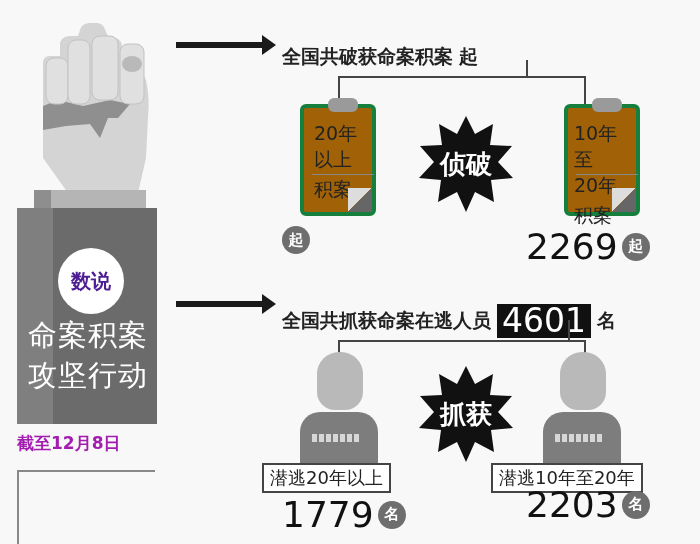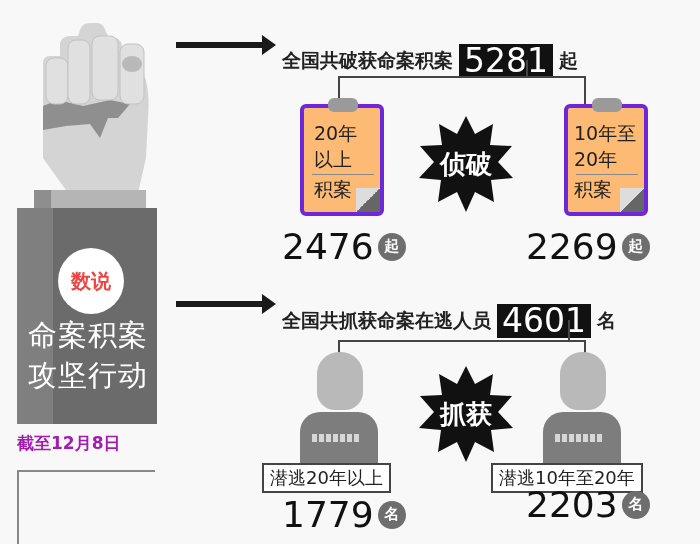--- a/index.html
+++ b/index.html
@@ -5,34 +5,34 @@
   * { margin:0; padding:0; box-sizing:border-box; }
   body { width:700px; height:544px; background:#f8f8f8; font-family:"DejaVu Sans", sans-serif; position:relative; overflow:hidden; color:#1a1a1a; }
   .abs { position:absolute; }
   
   .fist { left:38px; top:18px; width:140px; height:175px; }
   
   .sleeve-cuff { left:34px; top:190px; width:112px; height:20px; background:#b5b5b5; }
   .sleeve-cuff::before { content:""; position:absolute; left:0; top:0; width:17px; height:20px; background:#8e8e8e; }
   .sleeve { left:17px; top:208px; width:140px; height:216px; background:#6b6b6b; }
   .sleeve::before { content:""; position:absolute; left:0; top:0; width:36px; height:100%; background:#7f7f7f; }
-  .badge-circle { left:58px; top:248px; width:66px; height:66px; border-radius:50%; background:#fff; display:flex; align-items:center; justify-content:center; font-weight:bold; font-size:20px; color:#ef4444; }
+  .badge-circle { left:58px; top:248px; width:66px; height:66px; border-radius:50%; background:#fff; display:flex; align-items:center; justify-content:center; font-weight:bold; font-size:20px; color:#4c1d95; }
   .sleeve-title { left:18px; width:140px; text-align:center; color:#fff; font-size:29px; letter-spacing:1px; }
   .date { left:17px; top:432px; font-size:17px; font-weight:bold; color:#a21caf; }
   .left-rule-h { left:17px; top:470px; width:138px; height:2px; background:#888; }
   .left-rule-v { left:17px; top:470px; width:2px; height:74px; background:#888; }
   
   .arrow { height:6px; background:#1a1a1a; }
   .arrow::after { content:""; position:absolute; right:-12px; top:-7px; border-left:14px solid #1a1a1a; border-top:10px solid transparent; border-bottom:10px solid transparent; }
   .headline { font-size:19px; font-weight:bold; color:#222; display:flex; align-items:center; gap:6px;margin-top:16px; }
   .big-box { background:#111; color:#fff; font-size:33px; padding:0 5px; line-height:34px; font-weight:normal; }
   .unit { font-size:19px; }
   .line { background:#444; }
   
-  .clip { width:84px; height:112px; border:4px solid #6d28d9; border-radius:6px; background:#fdba74; }
+  .clip { width:76px; height:112px; border:4px solid #15803d; border-radius:6px; background:#a16207; }
   .clip-tab { position:absolute; left:24px; top:-10px; width:30px; height:14px; background:#9a9a9a; border-radius:6px; }
   .clip-text { position:absolute; left:10px; top:12px; font-size:19px; line-height:26px; color:#222; }
   .clip-div { position:absolute; left:8px; width:62px; height:1px; background:#888; }
   .clip-fold { position:absolute; right:0; bottom:0; width:0; height:0; border-left:24px solid transparent; border-bottom:24px solid #666; }
   .clip-fold2 { position:absolute; right:0; bottom:0; width:24px; height:24px; background:linear-gradient(135deg,#ddd 50%,transparent 50%); }
   .num { font-size:36px; color:#111; display:flex; align-items:center; gap:4px; }
   .num-unit { width:28px; height:28px; border-radius:50%; background:#6e6e6e; color:#fff; font-size:15px; display:flex; align-items:center; justify-content:center; font-weight:bold; }
   .star { width:96px; height:96px; }
   .star-label { position:absolute; left:0; top:0; width:96px; height:96px; display:flex; align-items:center; justify-content:center; color:#fff; font-size:26px; font-weight:bold; }
   
@@ -59,41 +59,39 @@
 <div class="abs badge-circle">数说</div>
 <div class="abs sleeve-title" style="top:316px;">命案积案</div>
 <div class="abs sleeve-title" style="top:356px;">攻坚行动</div>
 <div class="abs date">截至12月8日</div>
 <div class="abs left-rule-h"></div>
 <div class="abs left-rule-v"></div>
 
 <div class="abs arrow" style="left:176px;top:42px;width:88px;"></div>
 <div class="abs headline" style="left:282px;top:28px;">
   <span>全国共破获命案积案</span>
-  <span class="big-box">5281</span>
   <span class="unit">起</span>
 </div>
 <div class="abs line" style="left:526px;top:60px;width:2px;height:17px;"></div>
 <div class="abs line" style="left:338px;top:76px;width:248px;height:2px;"></div>
 <div class="abs line" style="left:338px;top:76px;width:2px;height:30px;"></div>
 <div class="abs line" style="left:584px;top:76px;width:2px;height:30px;"></div>
 
 <div class="abs clip" style="left:300px;top:104px;">
   <div class="clip-tab"></div>
   <div class="clip-text">
     <div>20年</div>
     <div>以上</div>
     <div style="margin-top:4px;">积案</div>
   </div>
   <div class="clip-div" style="top:66px;"></div>
   <div class="clip-fold"></div>
     <div class="clip-fold2"></div>
 </div>
 <div class="abs num" style="left:282px;top:226px;">
-  <span>2476</span>
   <span class="num-unit">起</span>
 </div>
 
 <div class="abs clip" style="left:564px;top:104px;">
   <div class="clip-tab"></div>
   <div class="clip-text" style="left:6px;">
     <div>10年至</div>
     <div>20年</div>
     <div style="margin-top:4px;">积案</div>
   </div>

